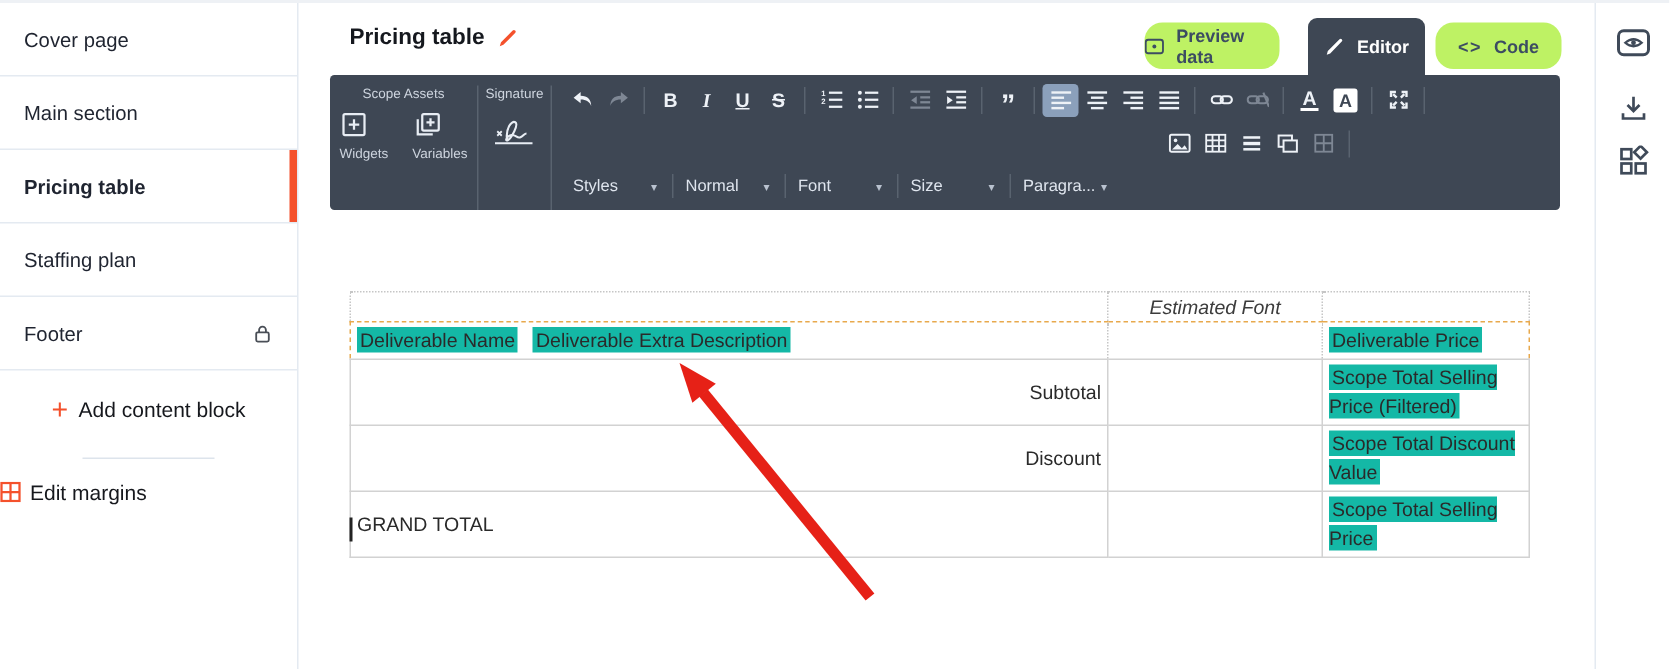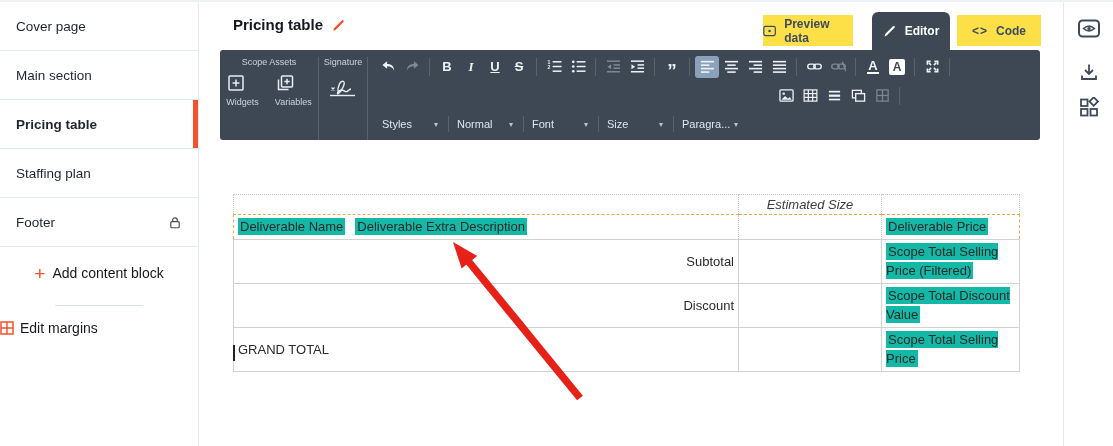--- a/index.html
+++ b/index.html
@@ -26,21 +26,21 @@
   .sb-sep { width:88px; margin:8px auto 14px auto; border-top:1px solid #dde4ec; }
   .sb-margins { display:flex; align-items:center; justify-content:flex-start; gap:6px;
     font-size:14px; color:#16181d; cursor:pointer; }
   .grid-ico { width:14px; height:14px; color:#f4512c; }
 
   
   .page-title { position:absolute; left:233px; top:14px; display:flex; align-items:center;
     gap:9px; font-size:15px; font-weight:bold; color:#15181e; }
   .pencil-o { width:14px; height:14px; color:#f4512c; cursor:pointer; }
   .tab { position:absolute; display:flex; align-items:center; justify-content:center; gap:8px;
-    font-size:12px; font-weight:bold; color:#3c4c62; background:#fde047; border-radius:0; cursor:pointer; }
+    font-size:12px; font-weight:bold; color:#3c4c62; background:#bef264; border-radius:12px; cursor:pointer; }
   .tab-preview { left:763px; top:13px; width:90px; height:31px; }
   .tab-editor  { left:872px; top:10px; width:78px; height:38px; background:#3e4754; color:#fff;
     border-radius:6px 6px 0 0; }
   .tab-code    { left:957px; top:13px; width:84px; height:31px; }
   .tab svg { width:14px; height:14px; }
   .code-glyph { font-weight:bold; letter-spacing:1px; font-size:12px; }
 
   
   .toolbar { position:absolute; left:220px; top:48px; width:820px; height:90px;
     background:#3e4754; border-radius:3px; color:#e8edf4; display:flex; }
@@ -421,21 +421,21 @@
   <table class="doc-table">
     <colgroup>
         <col style="width:505px">
         <col style="width:143px">
         <col style="width:138px">
       </colgroup>
     <tbody>
       <tr class="r0">
         <td></td>
         <td class="cell-center">
-          <span class="est">Estimated Size</span>
+          <span class="est">Estimated Font</span>
         </td>
         <td></td>
       </tr>
       <tr class="r1">
         <td>
           <span class="tok">Deliverable Name</span><span class="tok-gap"></span><span class="tok">Deliverable Extra Description</span>
         </td>
         <td></td>
         <td>
           <span class="tok">Deliverable Price</span>

